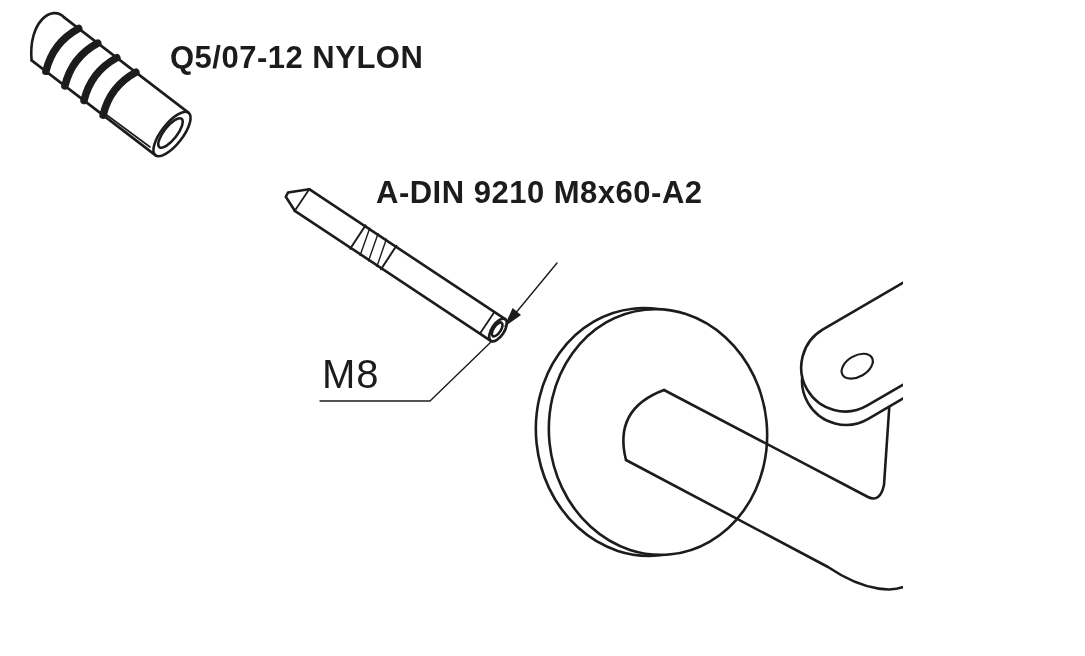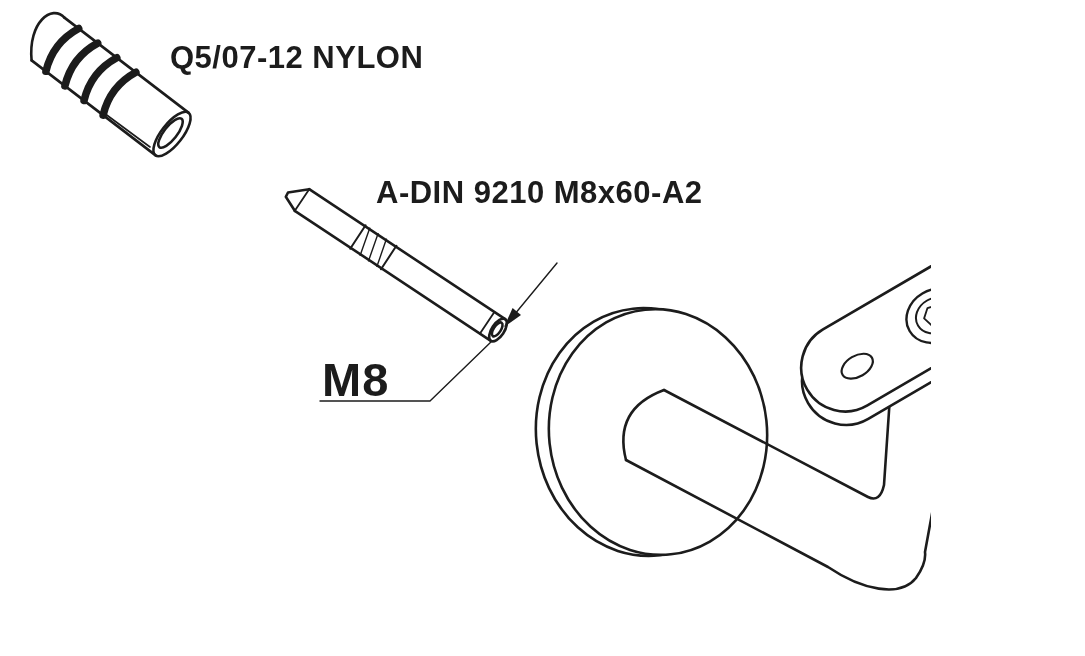--- a/index.html
+++ b/index.html
@@ -7,36 +7,35 @@
     --bg-color:#ffffff;
   }
   html,body{margin:0;padding:0;background:var(--bg-color);}
   .stage{
     position:relative;
     width:903px;
     height:656px;
     background:var(--bg-color);
     overflow:hidden;
     font-family:"Liberation Sans",sans-serif;
-    padding-left:28px;
   }
   .stage svg{position:absolute;left:0;top:0;}
   .label{
     position:absolute;
     color:var(--line-color);
     font-family:"Liberation Sans",sans-serif;
     font-weight:700;
     font-size:31px;
     letter-spacing:0.5px;
     white-space:nowrap;
     user-select:none;
   }
   .label--dim{
-    font-weight:700;
-    font-size:47px;
+    font-weight:400;
+    font-size:40px;
     letter-spacing:1px;
   }
 </style>
 </head>
 <body>
 
 <div class="stage">
 
   <svg width="1085" height="656" viewBox="0 0 1085 656" fill="none" stroke="var(--line-color)" stroke-width="2.6" stroke-linecap="round" stroke-linejoin="round">
 

